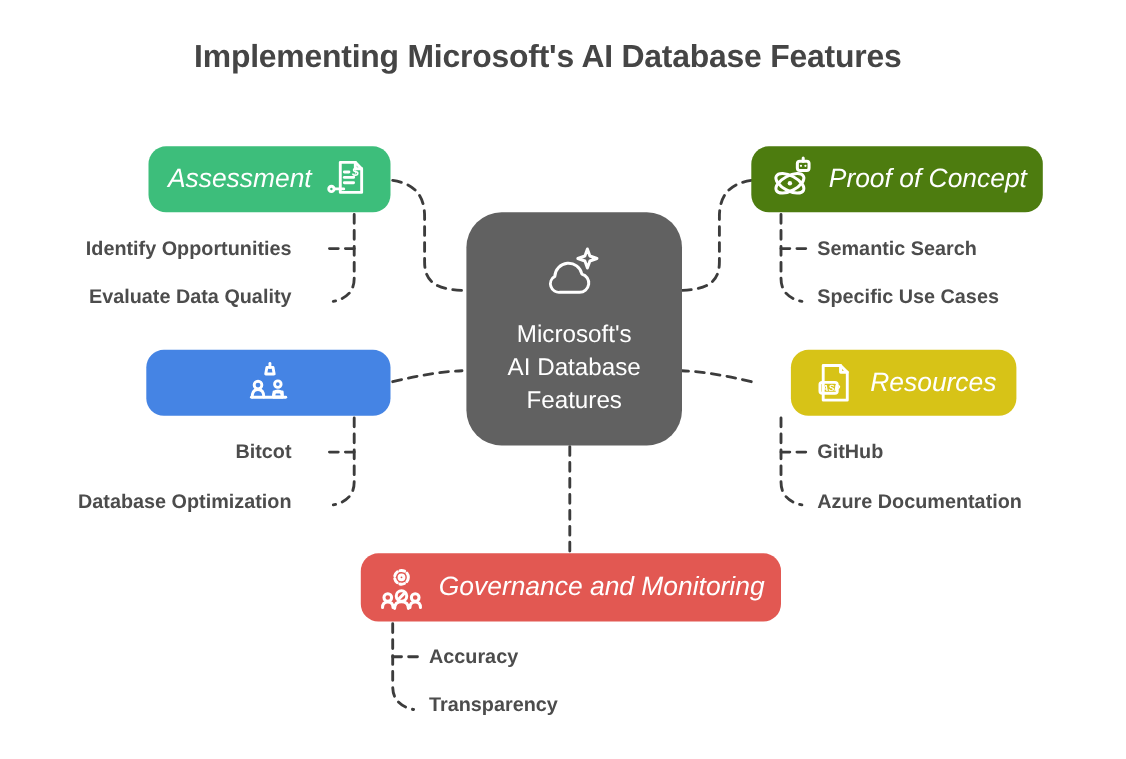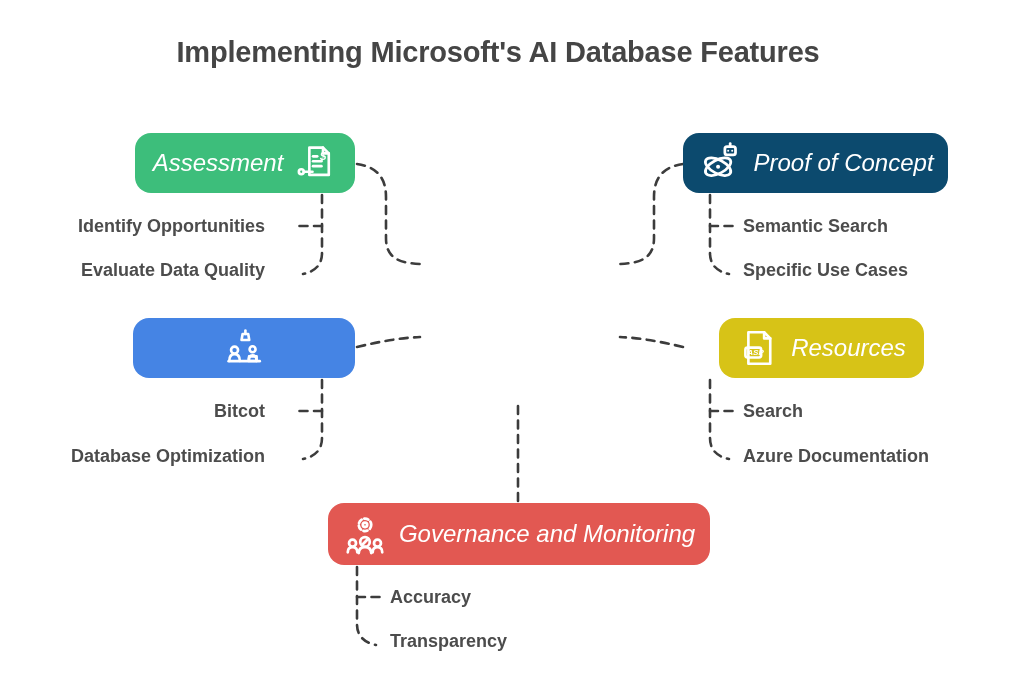--- a/index.html
+++ b/index.html
@@ -114,38 +114,49 @@
     <path d="M 710 195 L 710 253 Q 710 270 729 274"></path>
     <path d="M 710 226 H 733"></path>
     <path d="M 322 380 L 322 438 Q 322 455 303 459"></path>
     <path d="M 322 411 H 299"></path>
     <path d="M 710 380 L 710 438 Q 710 455 729 459"></path>
     <path d="M 710 411 H 733"></path>
     <path d="M 357 567 L 357 624 Q 357 641 376 645"></path>
     <path d="M 357 597 H 381"></path>
   </svg>
 
+  <div class="center-node" style="background-color: rgb(97, 97, 97);">
+    <span class="icon">
+      <svg width="76" height="64" viewBox="0 0 48 48" fill="none" stroke="#ffffff" stroke-width="2" stroke-linecap="round" stroke-linejoin="round">
+        <path d="M33 5.5 L34.7 10.3 L39.5 12 L34.7 13.7 L33 18.5 L31.3 13.7 L26.5 12 L31.3 10.3 Z"></path>
+        <path d="M14.5 35 H27.5 A6.3 6.3 0 0 0 29.2 22.6 A9.3 9.3 0 0 0 10.8 24.2 A5.8 5.8 0 0 0 14.5 35 Z"></path>
+      </svg>
+    </span>
+    <div class="center-label">Microsoft's
+AI Database
+Features</div>
+  </div>
 
   <div class="node node-assessment" style="background-color: rgb(61, 190, 123);">
     <span>Assessment</span>
     <span class="icon">
       <svg width="42" height="42" viewBox="0 0 24 24" fill="none" stroke="#ffffff" stroke-width="1.5" stroke-linecap="round" stroke-linejoin="round">
         <path d="M8.2 3.2 H16 L19.3 6.5 V18.8 H8.2 Z"></path>
         <path d="M16 3.2 V6.5 H19.3"></path>
         <path d="M10.3 8.2 h2.4"></path>
         <path d="M10.3 11 h4.8"></path>
         <path d="M10.3 13.8 h4.8"></path>
         <text x="14.3" y="10.1" font-size="6.4" font-weight="bold" fill="#ffffff" stroke="none" font-family="Liberation Sans, sans-serif">$</text>
         <circle cx="3.6" cy="17" r="1.4"></circle>
         <path d="M5 17 H10"></path>
       </svg>
     </span>
   </div>
 
-  <div class="node node-poc" style="background-color: #0c4a6e;">
+  <div class="node node-poc" style="background-color: #4d7c0f;">
     <span class="icon">
       <svg width="44" height="44" viewBox="0 0 24 24" fill="none" stroke="#ffffff" stroke-width="1.5" stroke-linecap="round" stroke-linejoin="round">
         <ellipse cx="11.5" cy="14" rx="7.6" ry="3.7" transform="rotate(-28 11.5 14)"></ellipse>
         <ellipse cx="11.5" cy="14" rx="7.6" ry="3.7" transform="rotate(28 11.5 14)"></ellipse>
         <circle cx="11.5" cy="14" r="1.1" fill="#ffffff" stroke="none"></circle>
         <rect x="15.2" y="3" width="5.8" height="4.6" rx="1.2"></rect>
         <path d="M18.1 1.4 V3"></path>
         <circle cx="17" cy="5.3" r="0.55" fill="#ffffff" stroke="none"></circle>
         <circle cx="19.2" cy="5.3" r="0.55" fill="#ffffff" stroke="none"></circle>
       </svg>
@@ -197,19 +208,19 @@
     <span>Governance and Monitoring</span>
   </div>
 
   <div class="sub-label sub-left sl-identify">Identify Opportunities</div>
   <div class="sub-label sub-left sl-evaluate">Evaluate Data Quality</div>
   <div class="sub-label sub-left sl-bitcot">Bitcot</div>
   <div class="sub-label sub-left sl-dbopt">Database Optimization</div>
 
   <div class="sub-label sub-right sl-semantic">Semantic Search</div>
   <div class="sub-label sub-right sl-specific">Specific Use Cases</div>
-  <div class="sub-label sub-right sl-github">Search</div>
+  <div class="sub-label sub-right sl-github">GitHub</div>
   <div class="sub-label sub-right sl-azure">Azure Documentation</div>
 
   <div class="sub-label sub-bottom sl-accuracy">Accuracy</div>
   <div class="sub-label sub-bottom sl-transparency">Transparency</div>
 
 </div>
 
 </body></html>

